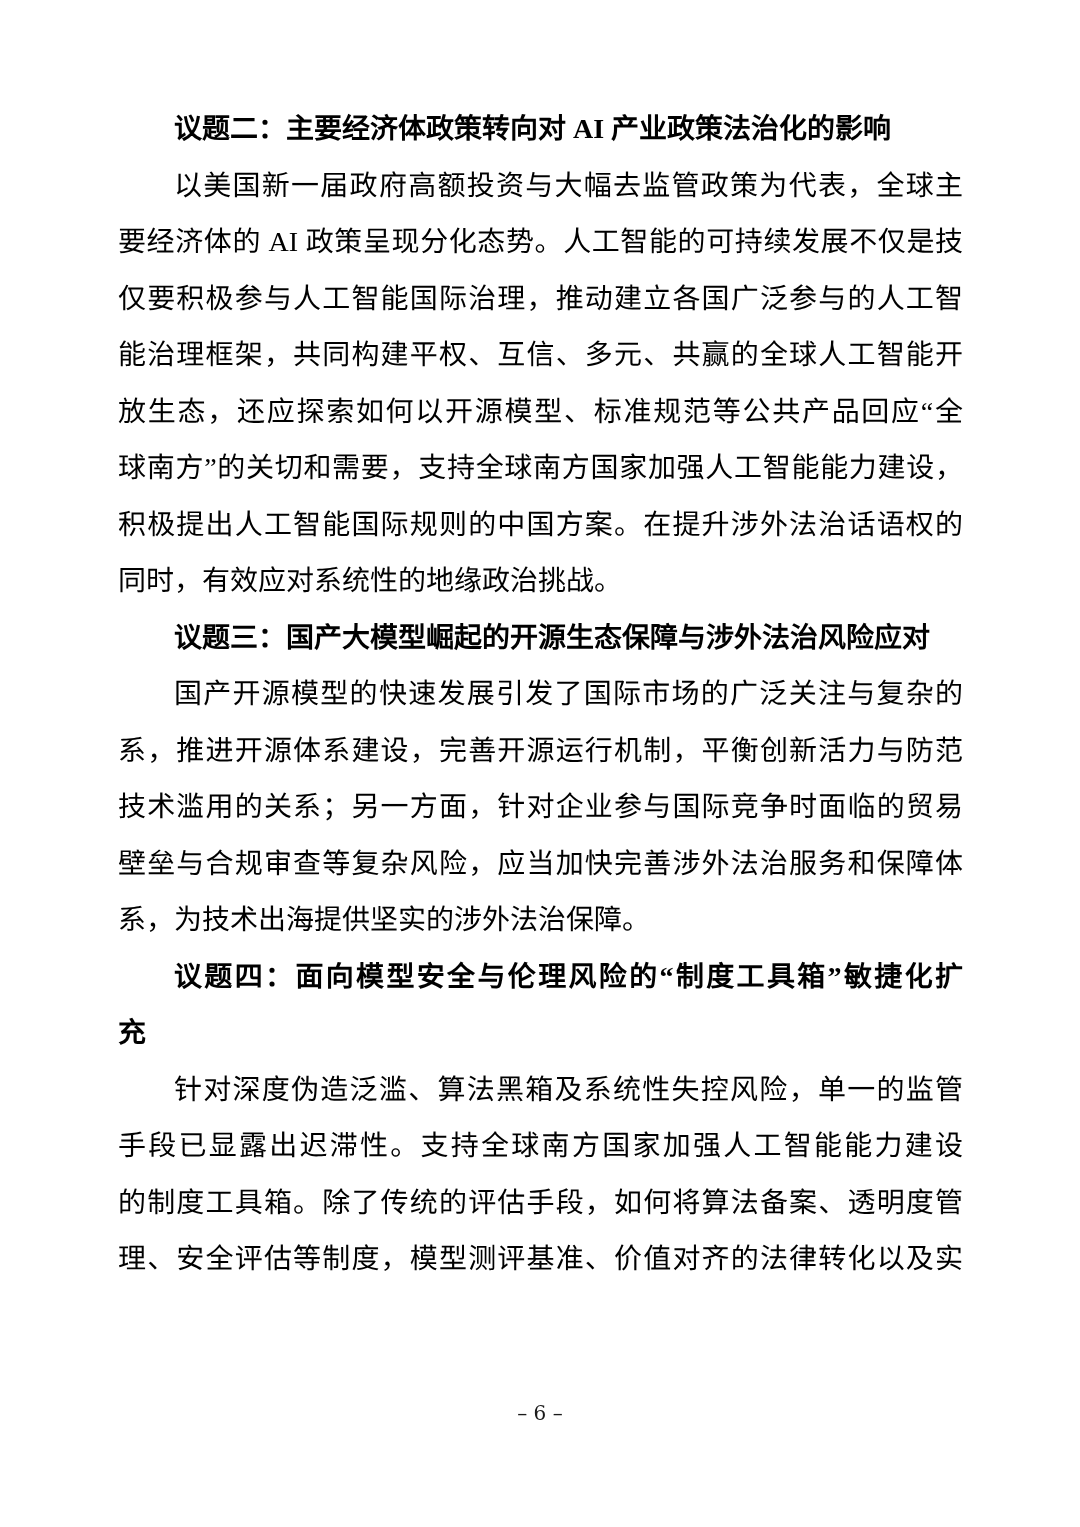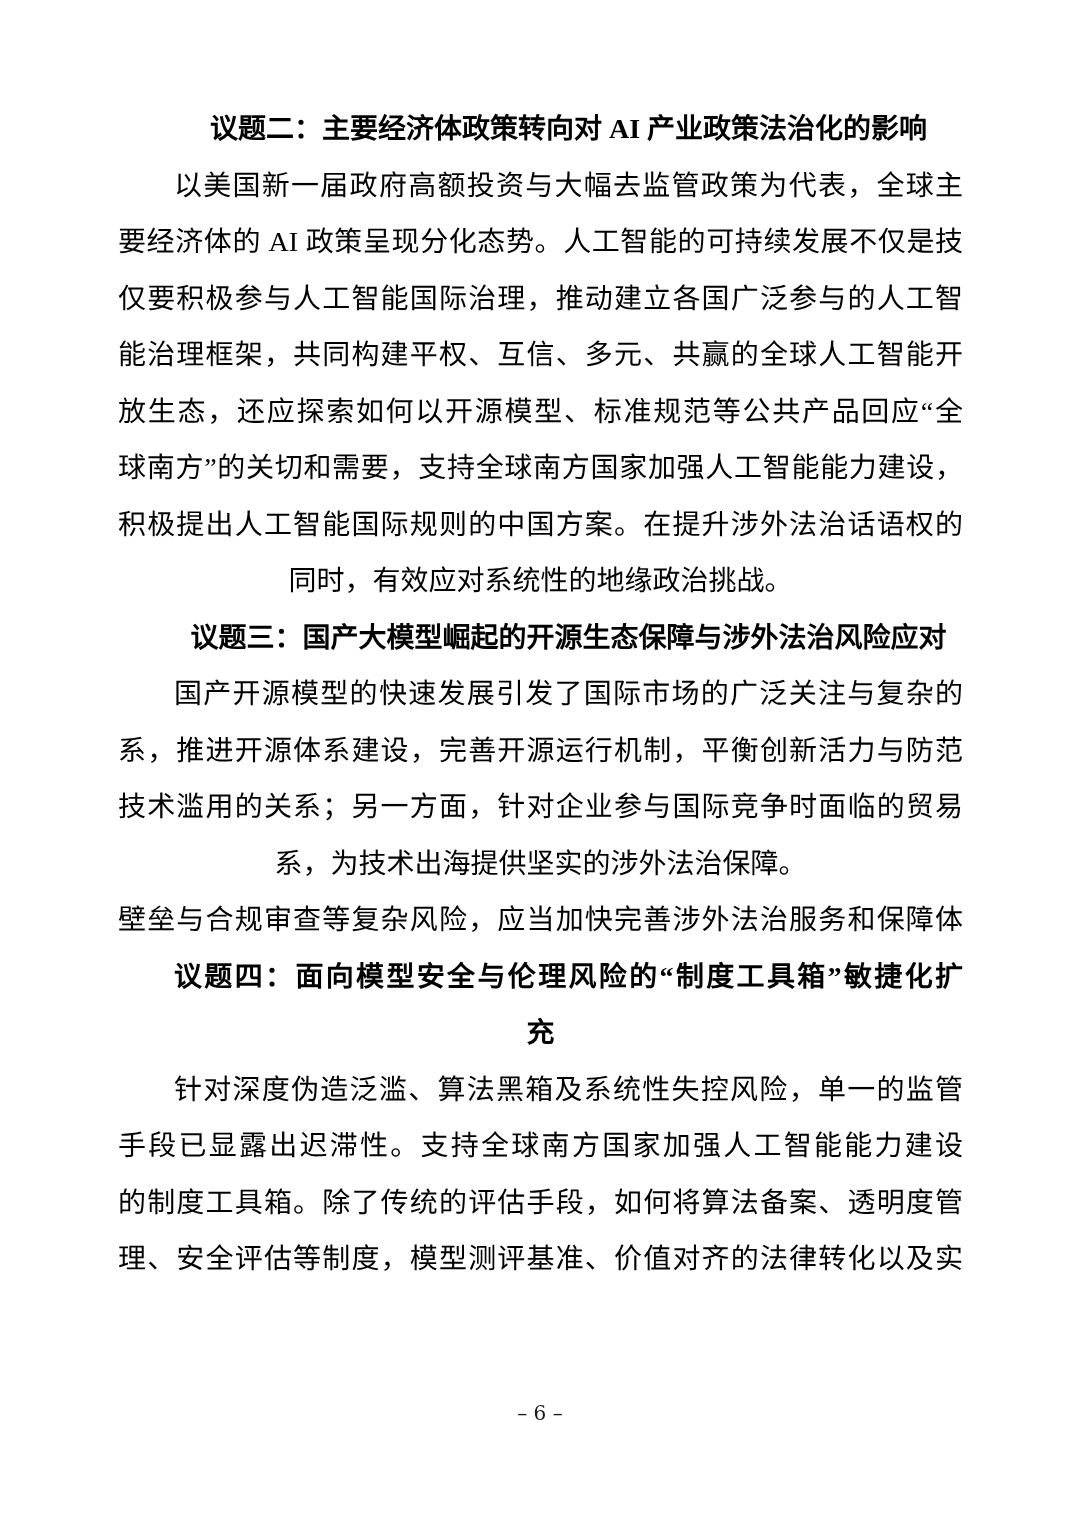--- a/index.html
+++ b/index.html
@@ -19,21 +19,21 @@
   .text-block {
     position: absolute;
     left: 118px;
     top: 101px;
     width: 845px;
   }
   .line {
     height: 56.5px;
     line-height: 56.5px;
     font-size: 28px;
-    text-align: center;
+    text-align: left;
   }
   .line.just {
     text-align: justify;
     text-align-last: justify;
     text-justify: inter-character;
   }
   .line.indent {
     text-indent: 56px;
   }
   .line.heading {
@@ -65,22 +65,22 @@
     <div class="line just">能治理框架，共同构建平权、互信、多元、共赢的全球人工智能开</div>
     <div class="line just">放生态，还应探索如何以开源模型、标准规范等公共产品回应“全</div>
     <div class="line just">球南方”的关切和需要，支持全球南方国家加强人工智能能力建设，</div>
     <div class="line just">积极提出人工智能国际规则的中国方案。在提升涉外法治话语权的</div>
     <div class="line">同时，有效应对系统性的地缘政治挑战。</div>
 
     <div class="line heading indent">议题三：国产大模型崛起的开源生态保障与涉外法治风险应对</div>
     <div class="line just indent">国产开源模型的快速发展引发了国际市场的广泛关注与复杂的</div>
     <div class="line just">系，推进开源体系建设，完善开源运行机制，平衡创新活力与防范</div>
     <div class="line just">技术滥用的关系；另一方面，针对企业参与国际竞争时面临的贸易</div>
+    <div class="line just">壁垒与合规审查等复杂风险，应当加快完善涉外法治服务和保障体</div>
     <div class="line">系，为技术出海提供坚实的涉外法治保障。</div>
-    <div class="line just">壁垒与合规审查等复杂风险，应当加快完善涉外法治服务和保障体</div>
 
     <div class="line heading just indent">议题四：面向模型安全与伦理风险的“制度工具箱”敏捷化扩</div>
     <div class="line heading">充</div>
     <div class="line just indent">针对深度伪造泛滥、算法黑箱及系统性失控风险，单一的监管</div>
     <div class="line just">手段已显露出迟滞性。支持全球南方国家加强人工智能能力建设</div>
     <div class="line just">的制度工具箱。除了传统的评估手段，如何将算法备案、透明度管</div>
     <div class="line just">理、安全评估等制度，模型测评基准、价值对齐的法律转化以及实</div>
 
   </main>
 

